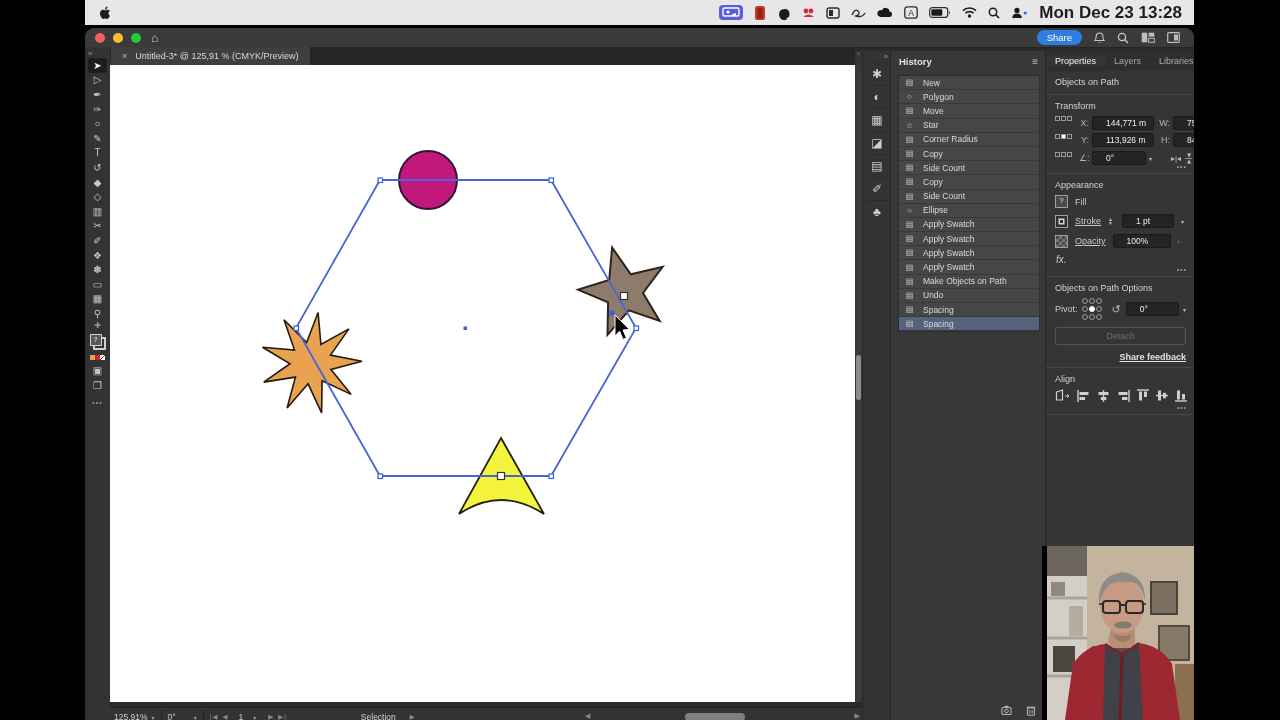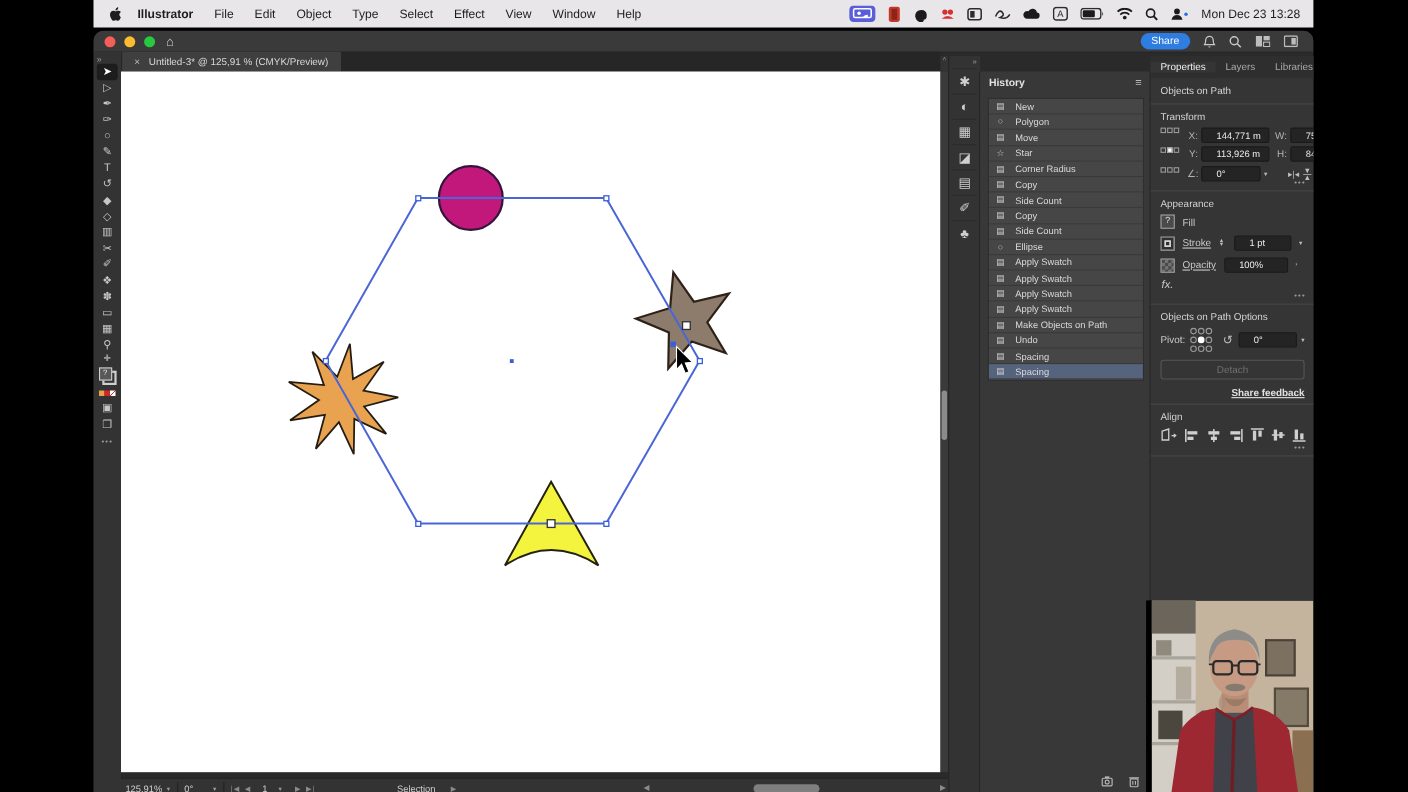--- a/index.html
+++ b/index.html
@@ -7,21 +7,21 @@
           font-family:"Liberation Sans",sans-serif;-webkit-font-smoothing:antialiased;}
   
   .menubar{position:absolute;left:85px;top:0;width:1109px;height:25px;background:#e8e6e9;
            display:flex;align-items:center;font-size:11px;color:#1d1d1f;}
   .menubar .apple{margin:0 14px 0 14px;display:flex;align-items:center;}
   .menu-items{display:flex;gap:19px;}
   .menu-items span{cursor:default;}
   .menu-items span.b{font-weight:bold;}
   .mb-right{margin-left:auto;display:flex;align-items:center;gap:11px;padding-right:12px;}
   .mb-ic{display:flex;align-items:center;}
-  .clock{font-weight:400;font-size:11px;}
+  .clock{font-weight:700;font-size:17px;}
   
   .window{position:absolute;left:85px;top:28px;width:1109px;height:692px;background:#2a2a2a;
           border-radius:9px 9px 0 0;overflow:hidden;}
   .titlebar{position:absolute;left:0;top:0;width:100%;height:19px;background:#3a3a3a;
             display:flex;align-items:center;border-bottom:1px solid #242424;}
   .tl{width:10px;height:10px;border-radius:50%;margin-left:8px;}
   .tl.r{background:#f55f57;margin-left:10px;}.tl.y{background:#fdbc2e;}.tl.g{background:#28c840;}
   .home{color:#c9c9c9;font-size:12px;margin-left:10px;}
   .apptitle{position:absolute;left:0;right:0;text-align:center;color:#b9b9b9;font-size:10.5px;}
   .tb-right{margin-left:auto;display:flex;align-items:center;gap:12px;padding-right:14px;z-index:2;}
@@ -58,21 +58,21 @@
   .sb-nav{color:#8a8a8a;font-size:6.5px;letter-spacing:1px;}
   .hthumb{position:absolute;left:575px;top:5px;width:60px;height:8px;background:#7f7f7f;border-radius:4px;}
   .harr{position:absolute;top:4px;color:#8a8a8a;font-size:7px;}
   
   .pstrip{position:absolute;left:777px;top:23px;width:28px;bottom:0;background:#333;border-left:1px solid #262626;
           display:flex;flex-direction:column;align-items:center;}
   .pstrip .exp{color:#9a9a9a;font-size:7px;align-self:flex-end;margin:2px 3px 2px 0;}
   .ps-ic{width:22px;height:22px;display:flex;align-items:center;justify-content:center;color:#cfcfcf;font-size:12px;
          border-top:1px solid #2b2b2b;}
   
-  .history{position:absolute;left:805px;top:37px;width:155px;bottom:0;background:#383838;border-left:1px solid #262626;}
+  .history{position:absolute;left:805px;top:23px;width:155px;bottom:0;background:#383838;border-left:1px solid #262626;}
   .hist-head{display:flex;align-items:center;height:20px;padding:0 8px;color:#e3e3e3;font-size:9.5px;font-weight:bold;}
   .hist-menu{margin-left:auto;color:#bdbdbd;font-size:10px;}
   .hist-list{margin:4px 6px 0 7px;border:1px solid #2e2e2e;}
   .hrow{display:flex;align-items:center;height:13.2px;background:#464646;border-bottom:1px solid #393939;}
   .hrow.selected{background:#56637c;}
   .hrow .ic{width:11px;margin-left:5px;color:#cfcfcf;font-size:8px;text-align:center;}
   .hrow .lb{margin-left:8px;color:#dadada;font-size:8.5px;white-space:nowrap;}
   .hist-foot{position:absolute;bottom:4px;right:10px;display:flex;gap:14px;color:#b5b5b5;}
   
   .props{position:absolute;left:960px;top:23px;width:149px;bottom:0;background:#353535;border-left:1px solid #262626;
@@ -130,33 +130,20 @@
 <body>
 
 <div id="screen">
 
   <div class="menubar">
     <span class="apple">
       <svg width="12" height="14" viewBox="0 0 12 14">
           <path fill="#1d1d1f" d="M9.5 7.4c0-1.6 1.3-2.4 1.4-2.4C10.2 3.9 9 3.8 8.6 3.8c-1 -.1-1.9.6-2.4.6-.5 0-1.3-.6-2.1-.6C3 3.8 1 4.7 1 7.2c0 1.5.6 3.1 1.3 4.1.6.9 1.1 1.6 1.9 1.6.8 0 1.1-.5 2-.5.9 0 1.2.5 2 .5.8 0 1.4-.8 1.9-1.6.6-.9.8-1.8.8-1.8s-1.4-.6-1.4-2.1zM7.9 2.6c.4-.5.7-1.3.6-2.1-.6 0-1.4.4-1.8 1-.4.5-.8 1.3-.7 2 .7.1 1.4-.4 1.9-.9z"></path>
         </svg>
     </span>
-    <div class="menu-items">
-
-    <span class="b">Illustrator</span>
-        <span>File</span>
-        <span>Edit</span>
-        <span>Object</span>
-        <span>Type</span>
-        <span>Select</span>
-        <span>Effect</span>
-        <span>View</span>
-        <span>Window</span>
-        <span>Help</span>
-      </div>
     <div class="mb-right">
       <span class="mb-ic">
           <svg width="24" height="15" viewBox="0 0 24 15">
             <rect x="0" y="0" width="24" height="15" rx="4" fill="#5a5ed8"></rect>
             <rect x="4" y="3" width="16" height="8" rx="1.5" fill="none" stroke="#fff" stroke-width="1.4"></rect>
             <circle cx="9" cy="7" r="1.6" fill="#fff"></circle>
             <path d="M12 11 q2-3 5-2.6 l0 2.6 z" fill="#fff"></path>
           </svg>
         </span>
       <span class="mb-ic">

